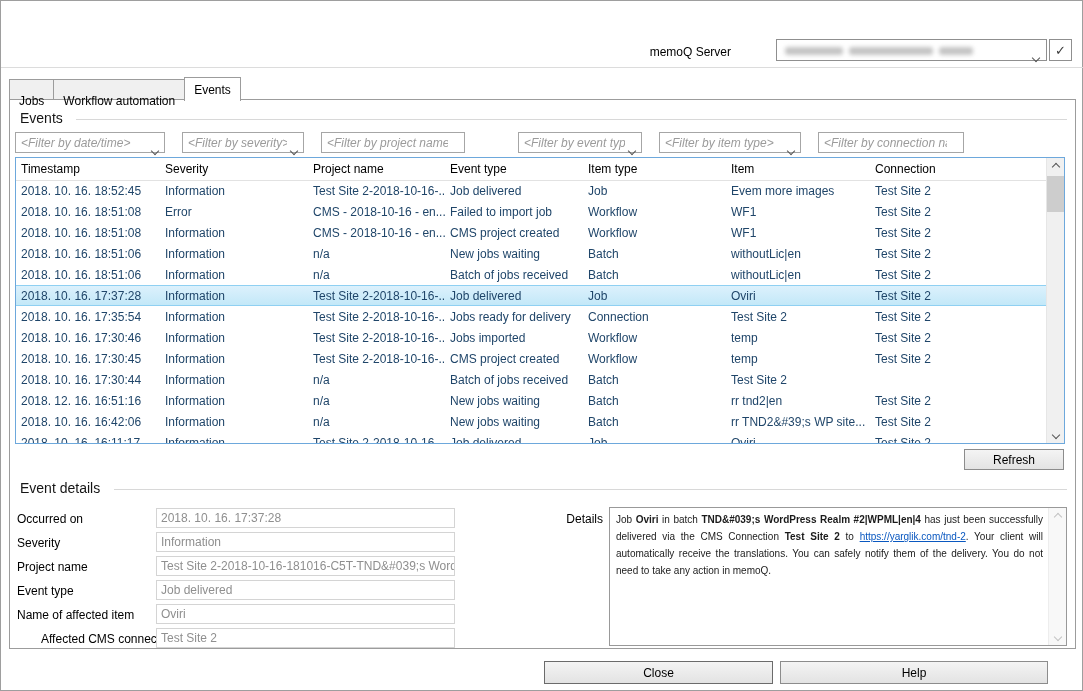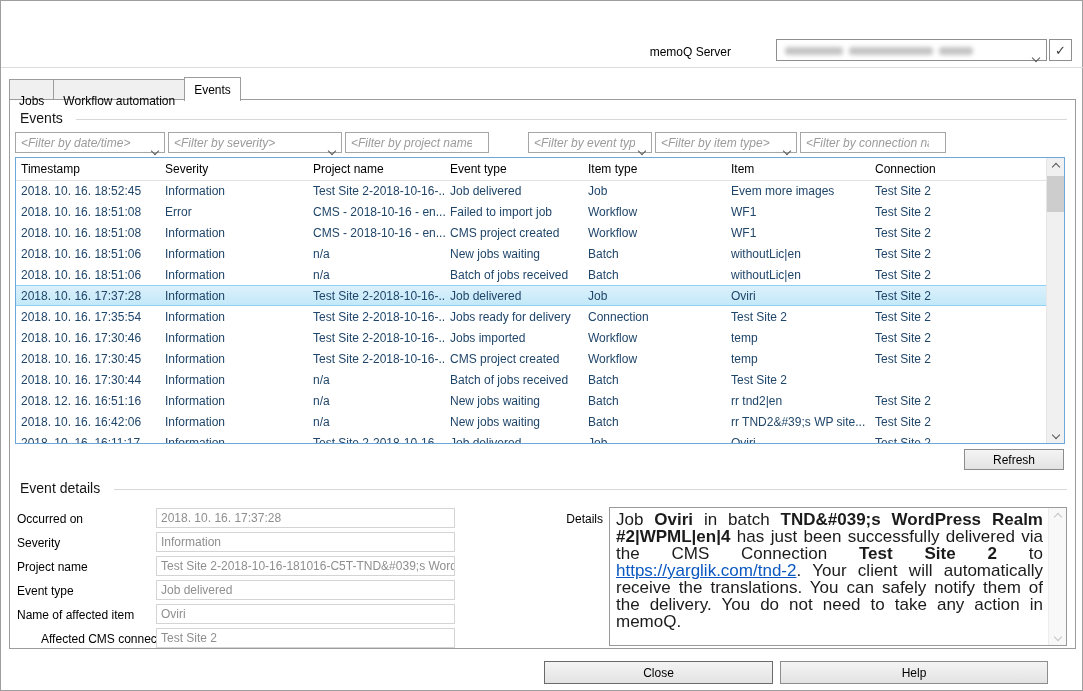--- a/index.html
+++ b/index.html
@@ -37,21 +37,21 @@
   .tab:first-child{border-left:1px solid #9c9c9c;}
   .tab.active{height:24px;background:#fff;border:1px solid #9c9c9c;border-bottom:none;margin-bottom:-1px;padding-top:5px;z-index:4;}
 
   
   .panel{position:absolute;left:8px;top:98px;width:1067px;height:550px;box-sizing:border-box;border:1px solid #9c9c9c;background:#fff;z-index:2;}
 
   .group-title{position:absolute;font-size:14px;color:#151515;background:#fff;z-index:2;padding-right:6px;}
   .group-line{position:absolute;height:1px;background:#d8d8d8;}
 
   
-  .filters{position:absolute;left:5px;top:32px;height:21px;display:flex;gap:3px;}
+  .filters{position:absolute;left:5px;top:32px;height:21px;display:flex;gap:17px;}
   .filter{position:relative;box-sizing:border-box;height:21px;border:1px solid #a6a6a6;background:#fff;}
   .filter input{position:absolute;left:0;top:0;width:100%;height:100%;border:none;outline:none;background:transparent;
     font-family:"Liberation Sans",sans-serif;font-size:12px;padding:0 16px 0 5px;box-sizing:border-box;}
   .filter input::placeholder{font-style:italic;color:#9b9b9b;opacity:1;}
   .filter .fchev{position:absolute;right:6px;top:7px;}
 
   
   .etable{position:absolute;left:5px;top:57px;width:1050px;height:287px;box-sizing:border-box;border:1px solid #6da8dc;background:#fff;overflow:hidden;}
   .thead{position:absolute;left:0;top:0;right:17px;height:22px;display:flex;border-bottom:1px solid #e2e2e2;background:#fff;}
   .th{box-sizing:border-box;padding:4px 0 0 5px;font-size:12px;color:#000;white-space:nowrap;overflow:hidden;}
@@ -70,21 +70,21 @@
   .refresh-btn{position:absolute;left:954px;top:349px;width:100px;height:21px;}
 
   
   .fields{position:absolute;left:0;top:0;}
   .field-label{position:absolute;left:7px;font-size:12px;color:#000;white-space:nowrap;}
   .field-input{position:absolute;left:146px;width:299px;height:20px;box-sizing:border-box;border:1px solid #d4d4d4;background:#fff;
     font-family:"Liberation Sans",sans-serif;font-size:12px;color:#8f8f8f;padding:0 4px;white-space:nowrap;overflow:hidden;line-height:18px;}
 
   .details-label{position:absolute;left:540px;top:412px;width:53px;text-align:right;font-size:12px;color:#000;}
   .details-box{position:absolute;left:599px;top:407px;width:458px;height:139px;box-sizing:border-box;border:1px solid #999;background:#fff;overflow:hidden;}
-  .details-text{position:absolute;left:0;top:0;right:17px;bottom:0;padding:3px 6px;font-size:17px;line-height:17px;color:#1b1b1b;text-align:justify;overflow:hidden;}
+  .details-text{position:absolute;left:0;top:0;right:17px;bottom:0;padding:3px 6px;font-size:10px;line-height:17px;color:#1b1b1b;text-align:justify;overflow:hidden;}
   .details-text b{font-weight:bold;}
   .details-text a{color:#0a58c0;text-decoration:underline;}
   .dscroll{position:absolute;right:0;top:0;bottom:0;width:17px;background:#f8f8f8;border-left:1px solid #ededed;}
   .dscroll .arrow{position:absolute;left:0;width:17px;height:17px;display:flex;align-items:center;justify-content:center;}
   .dscroll .chev-down{border-color:#c3c3c3;}
   .dscroll .chev-up{border-color:#c3c3c3;}
 
   
   .close-btn{position:absolute;left:543px;top:660px;width:229px;height:23px;border-color:#6b6b6b;}
   .help-btn{position:absolute;left:779px;top:660px;width:268px;height:23px;}
@@ -118,21 +118,21 @@
   <div class="panel">
 
     <span class="group-title" style="left:10px;top:10px;">Events</span>
     <div class="group-line" style="left:66px;top:19px;right:8px;"></div>
 
     <div class="filters" id="filters">
         <div class="filter" style="width: 150px;">
           <input placeholder="&lt;Filter by date/time&gt;" style="">
           <span class="fchev"><span class="chev-down"></span></span>
         </div>
-        <div class="filter" style="width: 174px;">
+        <div class="filter" style="width: 122px;">
           <input placeholder="&lt;Filter by severity&gt;" style="">
           <span class="fchev"><span class="chev-down"></span></span>
         </div>
         <div class="filter" style="width: 144px;">
           <input placeholder="&lt;Filter by project name&gt;" style="">
         </div>
         <div class="filter" style="width: 124px; margin-left: 36px;">
           <input placeholder="&lt;Filter by event type&gt;" style="">
           <span class="fchev"><span class="chev-down"></span></span>
         </div>

